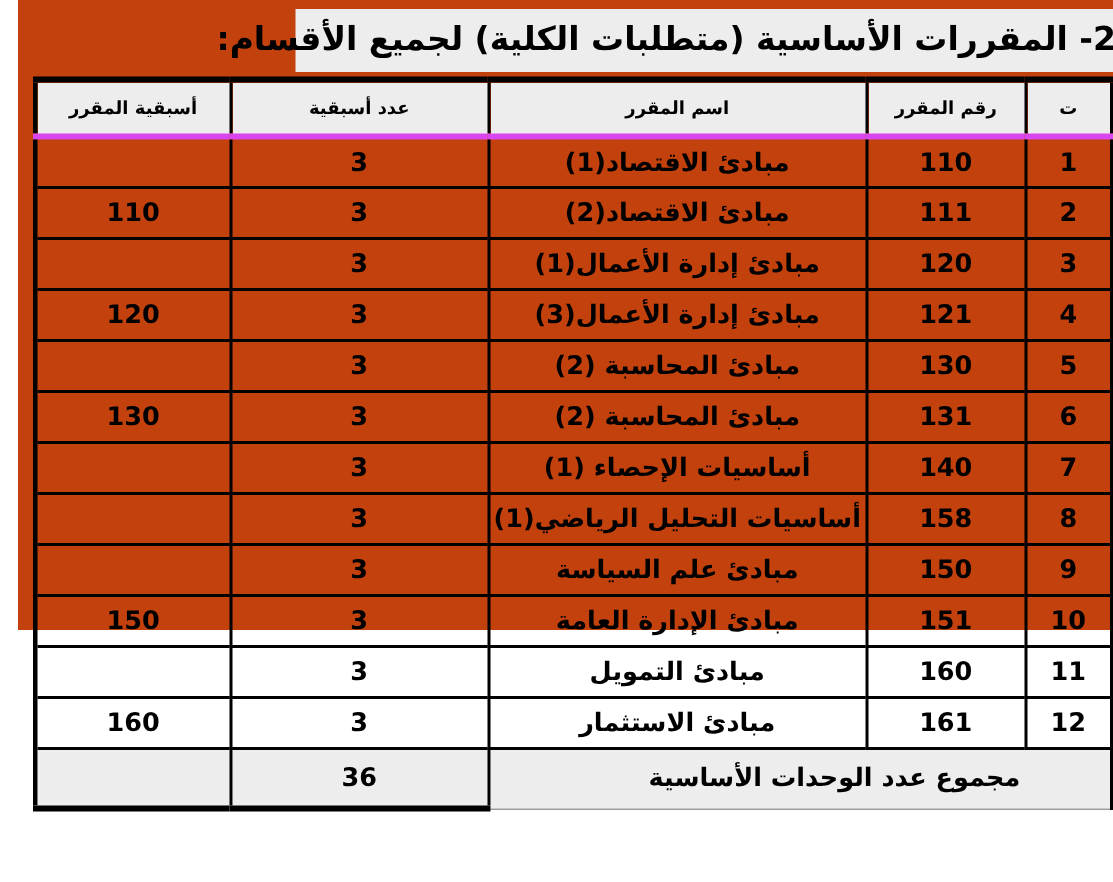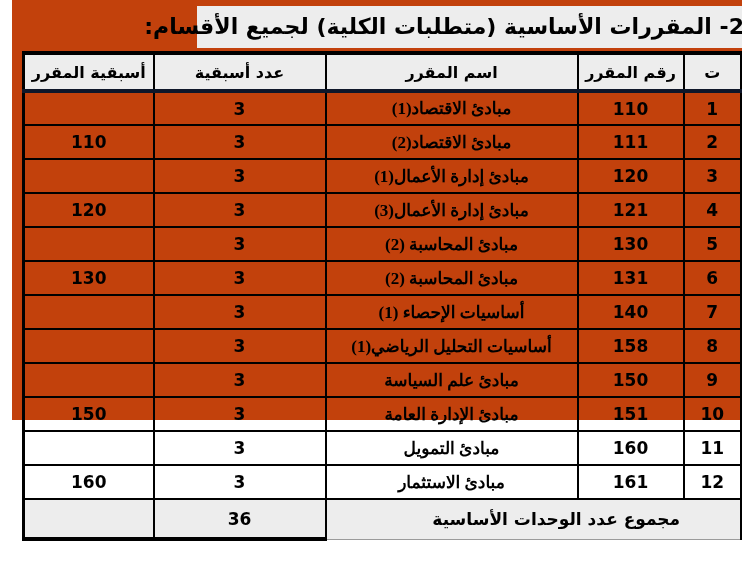--- a/index.html
+++ b/index.html
@@ -51,31 +51,30 @@
     font-weight: bold;
     font-size: 17px;
     padding: 0;
     overflow: hidden;
     white-space: nowrap;
   }
   .courses thead tr { height: 38px; }
   .courses thead th {
     background: #ededed;
     border-top: 4px solid #000000;
-    border-bottom: 4px solid #0f172a;
-    font-size: 16px;
+    border-bottom: 4px solid #d946ef;
+    font-size: 12px;
   }
   .courses tbody tr { height: 34px; }
   .courses tr > *:first-child { border-right: 3px solid #000000; }
   .courses tr > *:last-child  { border-left: 3px solid #000000; }
   .c-name {
     text-align: right;
     padding-right: 16px;
     padding-left: 4px;
-    font-family: Liberation Serif, serif;
   }
   .courses tr.total-row { height: 40px; }
   .courses tr.total-row td {
     background: #ededed;
     border-bottom: 4px solid #000000;
   }
   .courses tr.total-row td.merged {
     border-bottom: 1px solid #9b9b9b;
     padding-left: 46px;
   }

